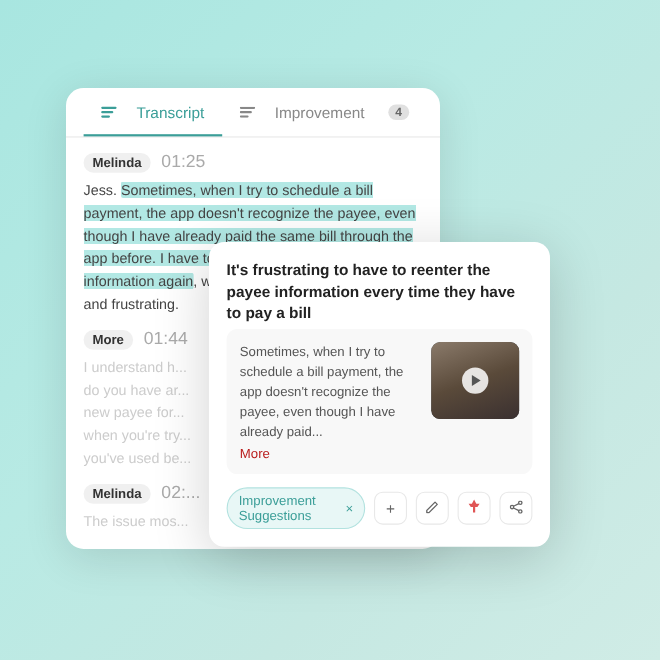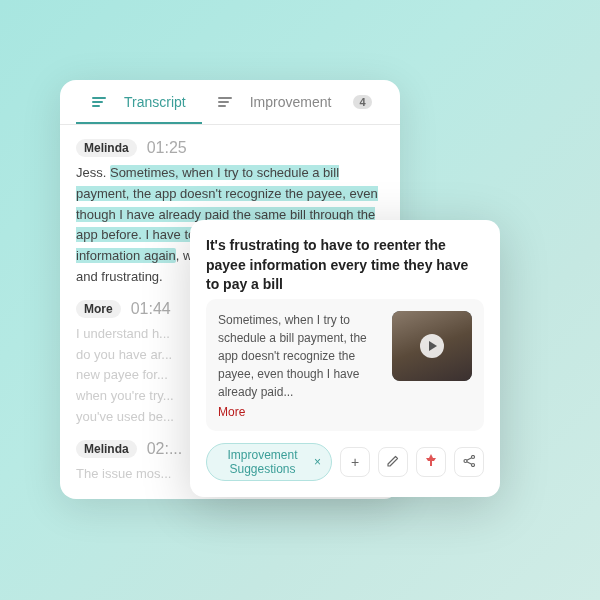--- a/index.html
+++ b/index.html
@@ -221,21 +221,20 @@
       border-top: 5px solid transparent;
       border-bottom: 5px solid transparent;
       border-left: 8px solid #555;
       margin-left: 2px;
     }
 
     .popup-footer {
       display: flex;
       align-items: center;
       gap: 8px;
-      text-align: center;
     }
 
     .tag-chip {
       background: #e8f7f6;
       color: #3b9e98;
       border: 1px solid #b2e2df;
       border-radius: 20px;
       padding: 4px 10px;
       font-size: 12px;
       font-weight: 500;

